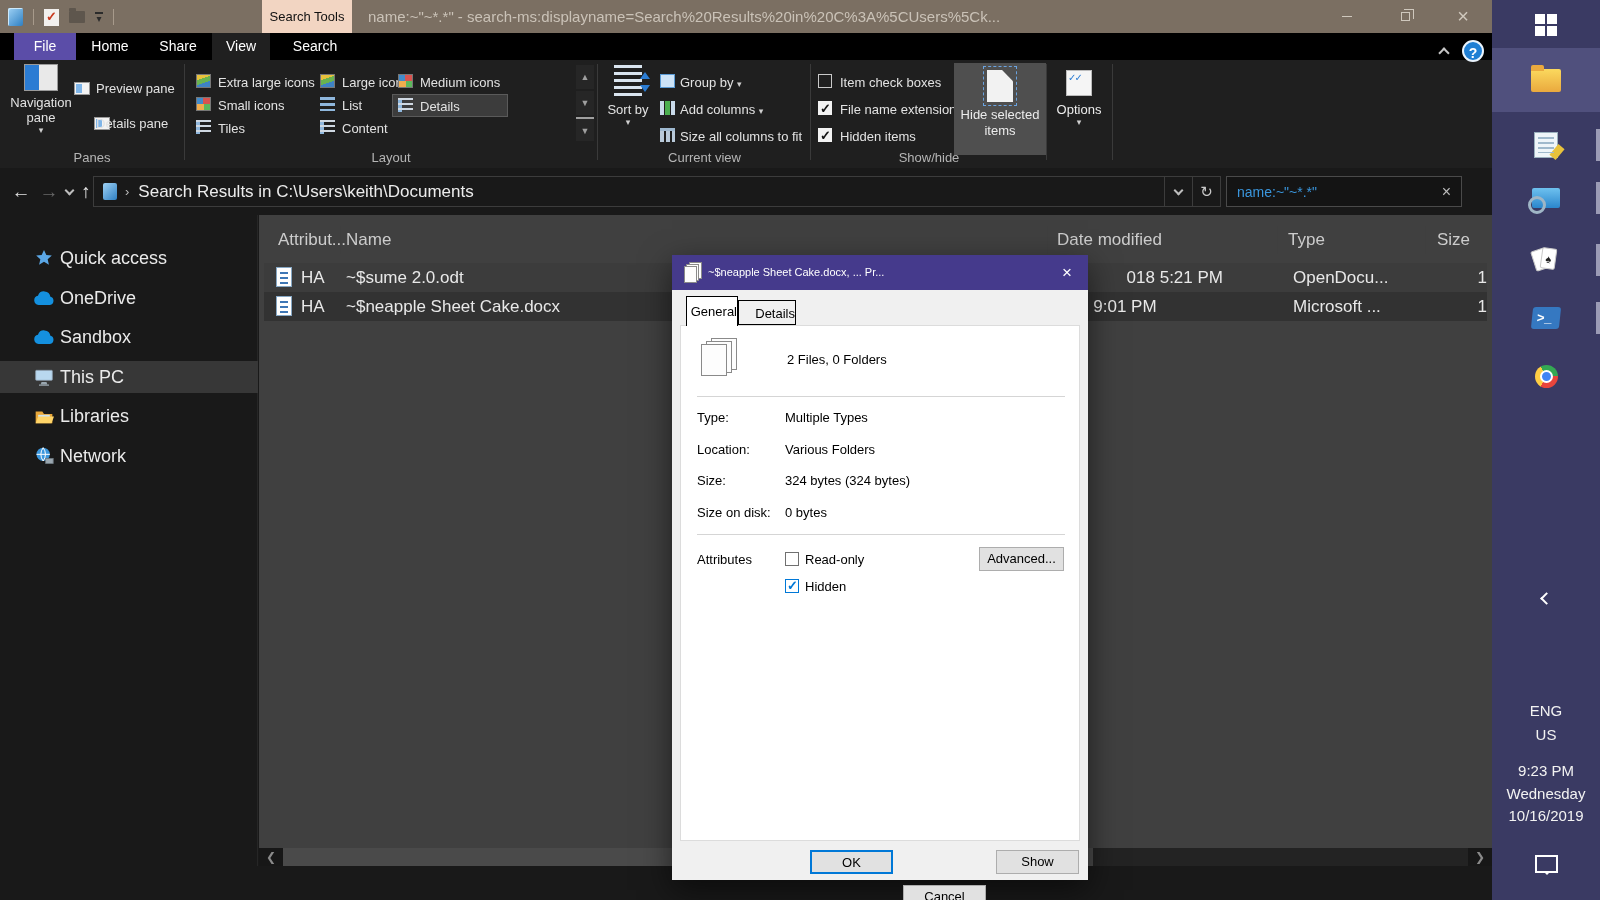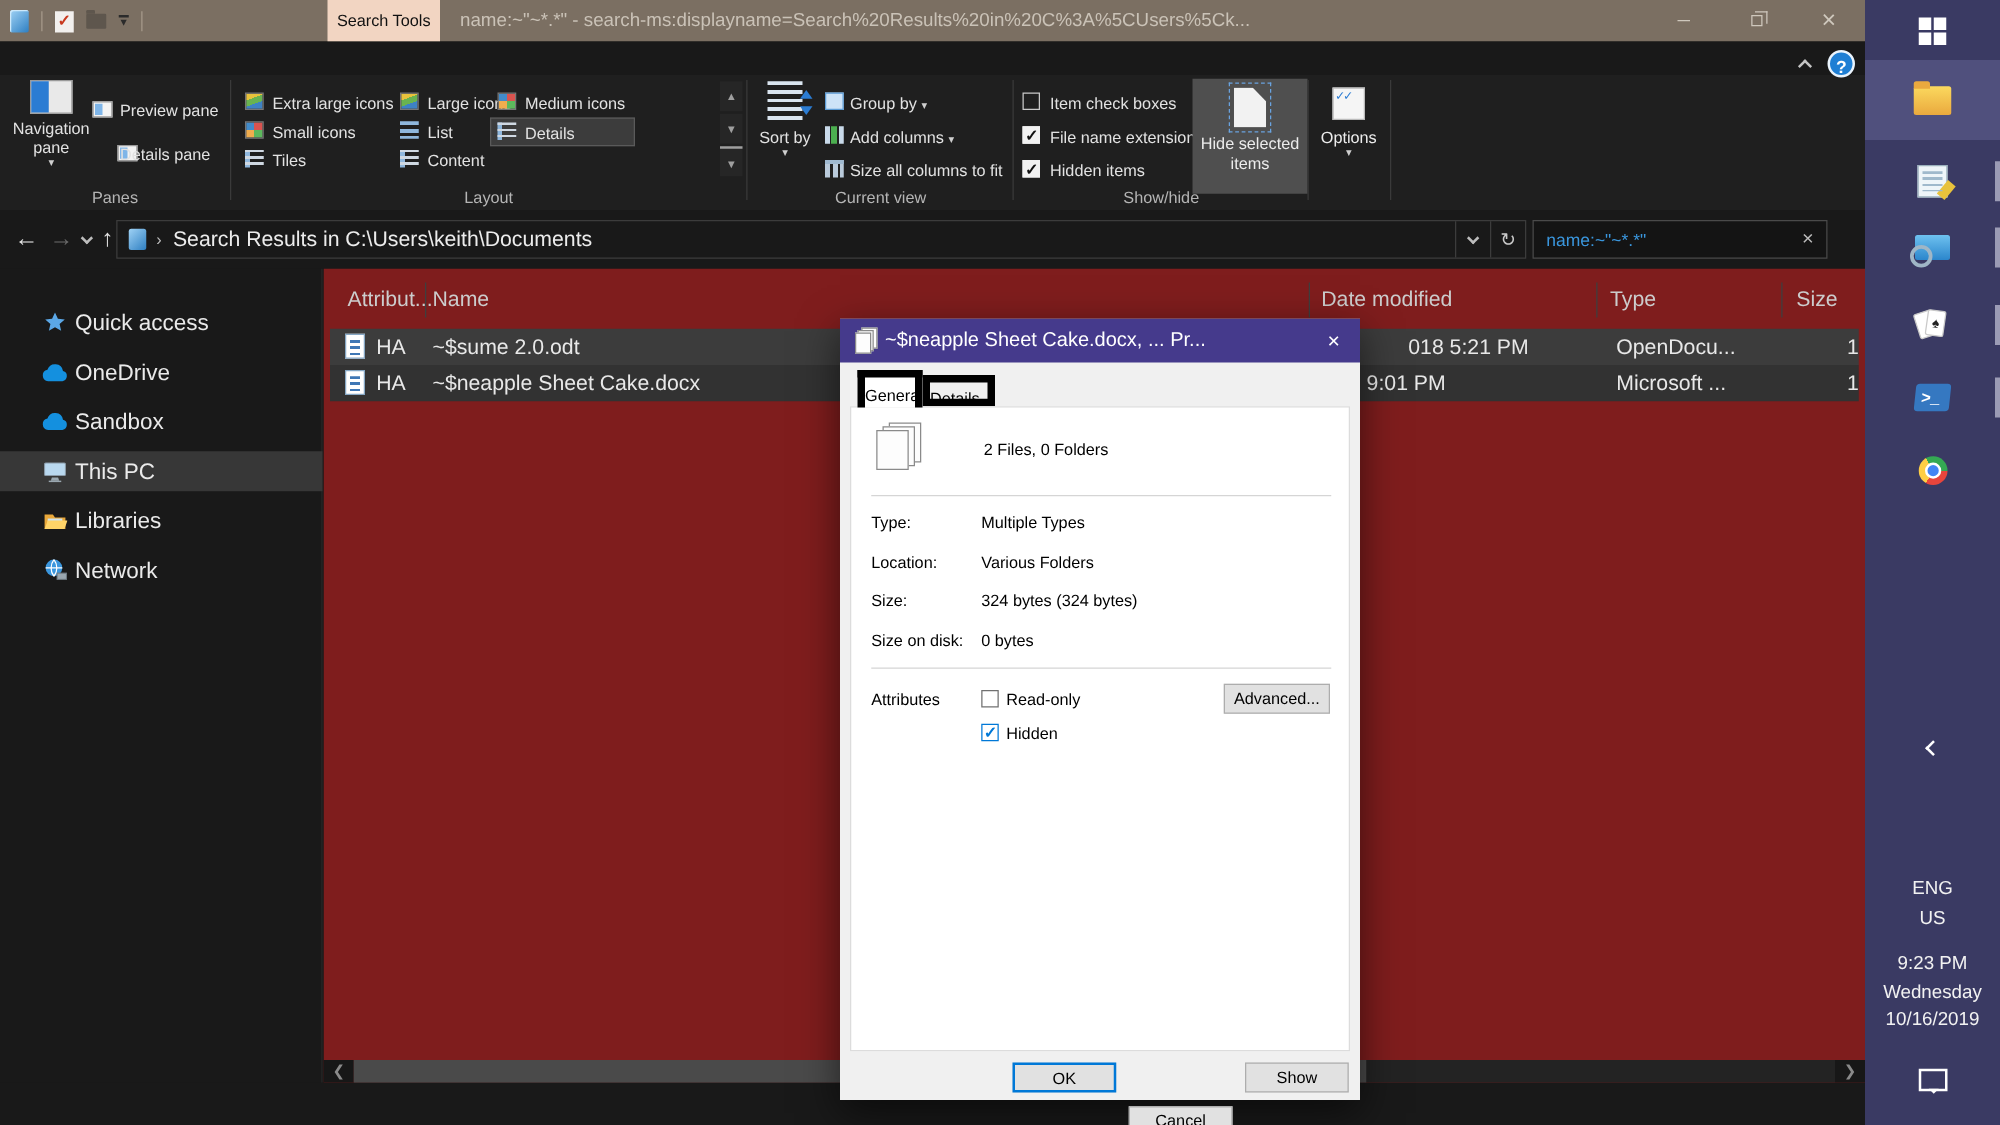--- a/index.html
+++ b/index.html
@@ -88,21 +88,21 @@
 .search-clear{color:#bdbdbd;font-size:16px;margin-right:10px}
 .chev-d{width:7px;height:7px;border-left:2px solid #bdbdbd;border-bottom:2px solid #bdbdbd;transform:rotate(-45deg);margin-top:-3px}
 
 
 .sidebar{position:absolute;left:0;top:215px;width:258px;height:651px;background:#191919;border-right:1px solid #262626}
 .side-item{position:absolute;left:0;width:258px;height:32px;display:flex;align-items:center;color:#eaeaea;font-size:18px}
 .side-item.sel{background:#373737}
 .si-ic{width:24px;margin-left:32px;margin-right:4px;display:flex;justify-content:center}
 
 
-.listpane{position:absolute;left:259px;top:215px;width:1233px;height:651px;background:#7f1d1d}
+.listpane{position:absolute;left:259px;top:215px;width:1233px;height:651px;background:#404040}
 .hdr{position:absolute;top:7px;height:36px;font-size:17px;color:#cccccc;line-height:36px}
 .hsep{position:absolute;top:11px;width:1px;height:28px;background:#3f3f3f}
 .frow{position:absolute;left:5px;width:1223px;height:29px;color:#e8e8e8;font-size:17px;line-height:29px}
 .doc{position:absolute;width:16px;height:20px;background:#fff;border:1px solid #86a7c4;top:4px}
 .doc::after{content:"";position:absolute;left:3px;right:3px;top:4px;height:12px;background:repeating-linear-gradient(#3f77b5 0 2px,transparent 2px 5px)}
 .hscroll-left{position:absolute;left:0px;top:633px;width:24px;height:18px;background:#171717;color:#8a8a8a;font-size:12px;text-align:center;line-height:18px}
 .hscroll-track{position:absolute;left:24px;top:633px;width:1185px;height:18px;background:#232323}
 .hscroll-thumb{position:absolute;left:0;top:0;width:810px;height:18px;background:#4a4a4a}
 .hscroll-right{position:absolute;left:1209px;top:633px;width:24px;height:18px;background:#171717;color:#8a8a8a;font-size:12px;text-align:center;line-height:18px}
 
@@ -110,26 +110,26 @@
 .statusbar{position:absolute;left:0;top:866px;width:1492px;height:34px;background:#2b2b2b;color:#d2d2d2;font-size:15px}
 .sb-div{position:absolute;top:9px;width:1px;height:16px;background:#5a5a5a}
 .sb-btn{position:absolute;top:5px;width:27px;height:24px;display:flex;align-items:center;justify-content:center}
 .sb-btn.on{background:#4a4a4a}
 .sb-list-ic{width:13px;height:13px;background:repeating-linear-gradient(#cfd8e2 0 2px,transparent 2px 5px),linear-gradient(to right,#8fb7dd 0 4px,transparent 4px)}
 .sb-thumb-ic{width:16px;height:12px;border:1px solid #cfcfcf;background:linear-gradient(160deg,#7ec0ee 0 60%,#69b350 60%)}
 
 
 .dialog{position:absolute;left:672px;top:255px;width:416px;height:625px;background:#f0f0f0;box-shadow:0 10px 30px rgba(0,0,0,.55);z-index:50;font-size:13px;color:#000}
 .dlg-title{position:absolute;left:0;top:0;width:416px;height:35px;background:#453a8c;color:#fff}
-.dlg-title-txt{position:absolute;left:36px;top:0;width:330px;height:35px;line-height:35px;font-size:16px;white-space:nowrap;overflow:hidden}
+.dlg-title-txt{position:absolute;left:36px;top:0;width:330px;height:35px;line-height:35px;font-size:11px;white-space:nowrap;overflow:hidden}
 .dlg-close{position:absolute;right:0;top:0;width:42px;height:35px;text-align:center;line-height:35px;font-size:17px;color:#fff}
 .dstack{position:absolute;left:12px;top:7px;width:20px;height:22px}
 .dstack i,.bigstack i{position:absolute;background:#fdfdfd;border:1px solid #8a8a8a}
 .dstack i{width:13px;height:17px}
-.dlg-tab{position:absolute;height:29px;line-height:29px;text-align:left;border:6px solid #000000;background:#f0f0f0;z-index:2}
+.dlg-tab{position:absolute;height:29px;line-height:29px;text-align:right;border:1px solid #000000;background:#f0f0f0;z-index:2}
 .dlg-tab.active{background:#fff;height:30px;border-bottom:none;z-index:4}
 .dlg-page{position:absolute;left:8px;top:70px;width:400px;height:516px;background:#fff;border:1px solid #dcdcdc;z-index:3}
 .bigstack{position:absolute;left:20px;top:12px;width:38px;height:42px}
 .bigstack i{width:26px;height:32px}
 .dlg-hr{position:absolute;left:16px;width:368px;height:1px;background:#d5d5d5}
 .dlg-lab{position:absolute;left:16px;white-space:nowrap}
 .dlg-val{position:absolute;left:104px;white-space:nowrap}
 .dcb{position:absolute;left:104px;width:14px;height:14px;border:1px solid #707070;background:#fff}
 .dcb.on{border-color:#0078d7}
 .dcb.on::after{content:"✓";position:absolute;left:1px;top:-2px;color:#0078d7;font-size:13px;font-weight:bold}
@@ -185,20 +185,27 @@
           </span>
         <span class="wc">
             <span class="restore-glyph"></span>
           </span>
         <span class="wc">
             <span style="font-size:20px">×</span>
           </span>
       </div>
     </div>
 
+    <div class="tabrow">
+      <div class="mtab file" style="left:14px;width:62px">File</div>
+      <div class="mtab" style="left:76px;width:68px">Home</div>
+      <div class="mtab" style="left:144px;width:68px">Share</div>
+      <div class="mtab active" style="left:212px;width:58px">View</div>
+      <div class="mtab" style="left:270px;width:90px">Search</div>
+    </div>
 
     <div class="ribbon">
       <div class="rib-right">
         <span class="chev-u"></span>
         <span class="help-ic">?</span>
       </div>
 
       
       <div class="bigbtn" style="left:12px;top:4px;width:58px">
         <span class="nav-ic"></span>

